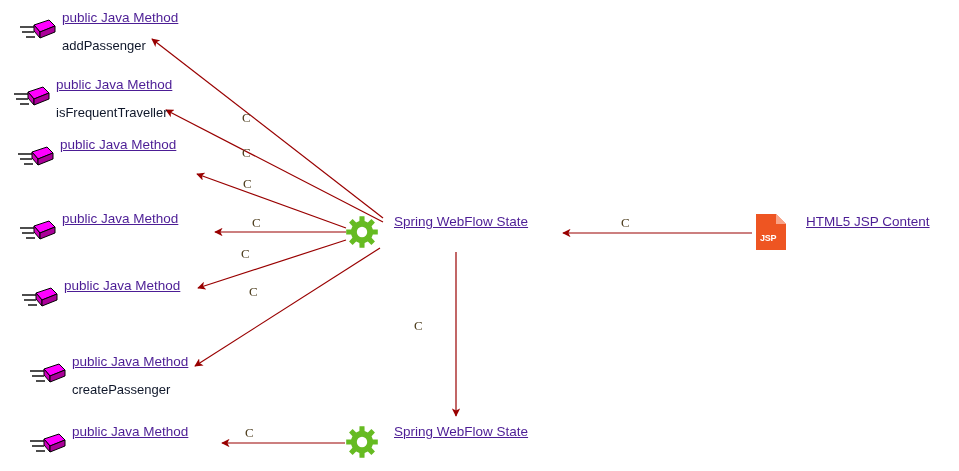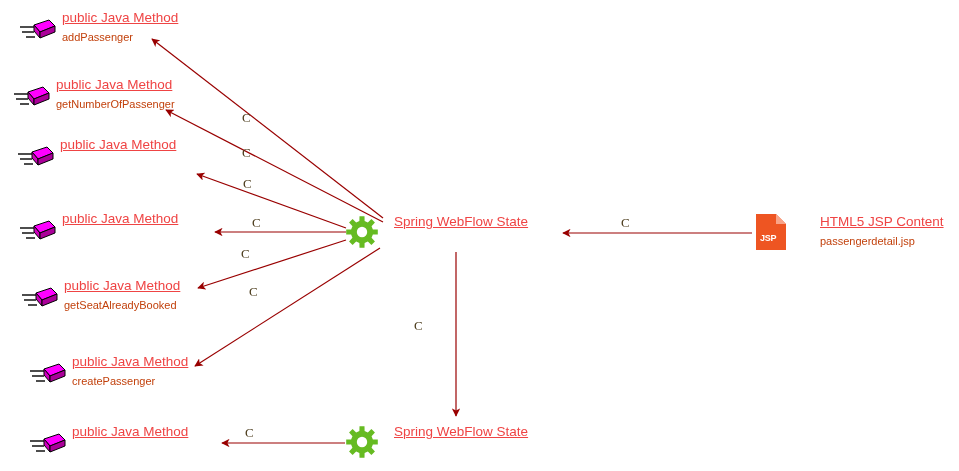--- a/index.html
+++ b/index.html
@@ -37,31 +37,31 @@
   }
   .node-text {
     position: absolute;
     left: 44px;
     top: 0px;
     white-space: nowrap;
   }
   .node-title {
     display: block;
     font-size: 13.5px;
-    color: #ef4444;
+    color: #4c1d95;
     text-decoration: underline;
     line-height: 16px;
     letter-spacing: 0px;
   }
   .node-sub {
     display: block;
-    font-size: 11px;
-    color: #c2410c;
+    font-size: 13px;
+    color: #0f172a;
     line-height: 16px;
-    margin-top: 3px;
+    margin-top: 12px;
   }
   .edge-label {
     position: absolute;
     font-size: 13px;
     color: #4a3a1a;
     font-family: "Liberation Serif", serif;
   }
   .jsp-badge {
     position: absolute;
     font-size: 9px;
@@ -118,21 +118,21 @@
       <path d="M2 11 H16" stroke="#000000" stroke-width="1.4" fill="none"></path>
       <path d="M4 16 H16" stroke="#000000" stroke-width="1.4" fill="none"></path>
       <path d="M8 21 H17" stroke="#000000" stroke-width="1.4" fill="none"></path>
       <path d="M16 9 L31 4 L37 10 L22 16 Z" fill="#ff00ff"></path>
       <path d="M16 9 L22 16 L22 22 L16 15 Z" fill="#cc00bb"></path>
       <path d="M22 16 L37 10 L37 16 L22 22 Z" fill="#aa0099"></path>
     </g>
   </svg></span>
         <span class="node-text">
           <span class="node-title">public Java Method</span>
-          <span class="node-sub">getNumberOfPassenger</span>
+          <span class="node-sub">isFrequentTraveller</span>
         </span>
       </div>
       <div class="node" style="left: 16px; top: 137px;">
         <span class="node-icon" style="top: 6px;"><svg width="40" height="28" viewBox="0 0 40 28" xmlns="http://www.w3.org/2000/svg">
     <g stroke="#000000" stroke-width="1">
       <path d="M2 11 H16" stroke="#000000" stroke-width="1.4" fill="none"></path>
       <path d="M4 16 H16" stroke="#000000" stroke-width="1.4" fill="none"></path>
       <path d="M8 21 H17" stroke="#000000" stroke-width="1.4" fill="none"></path>
       <path d="M16 9 L31 4 L37 10 L22 16 Z" fill="#ff00ff"></path>
       <path d="M16 9 L22 16 L22 22 L16 15 Z" fill="#cc00bb"></path>
@@ -164,21 +164,20 @@
       <path d="M2 11 H16" stroke="#000000" stroke-width="1.4" fill="none"></path>
       <path d="M4 16 H16" stroke="#000000" stroke-width="1.4" fill="none"></path>
       <path d="M8 21 H17" stroke="#000000" stroke-width="1.4" fill="none"></path>
       <path d="M16 9 L31 4 L37 10 L22 16 Z" fill="#ff00ff"></path>
       <path d="M16 9 L22 16 L22 22 L16 15 Z" fill="#cc00bb"></path>
       <path d="M22 16 L37 10 L37 16 L22 22 Z" fill="#aa0099"></path>
     </g>
   </svg></span>
         <span class="node-text">
           <span class="node-title">public Java Method</span>
-          <span class="node-sub">getSeatAlreadyBooked</span>
         </span>
       </div>
       <div class="node" style="left: 28px; top: 354px;">
         <span class="node-icon" style="top: 6px;"><svg width="40" height="28" viewBox="0 0 40 28" xmlns="http://www.w3.org/2000/svg">
     <g stroke="#000000" stroke-width="1">
       <path d="M2 11 H16" stroke="#000000" stroke-width="1.4" fill="none"></path>
       <path d="M4 16 H16" stroke="#000000" stroke-width="1.4" fill="none"></path>
       <path d="M8 21 H17" stroke="#000000" stroke-width="1.4" fill="none"></path>
       <path d="M16 9 L31 4 L37 10 L22 16 Z" fill="#ff00ff"></path>
       <path d="M16 9 L22 16 L22 22 L16 15 Z" fill="#cc00bb"></path>
@@ -221,23 +220,22 @@
   </svg></span>
         <span class="node-text" style="left: 48px;">
           <span class="node-title">Spring WebFlow State</span>
         </span>
       </div>
       <div class="node" style="left: 756px; top: 214px;">
         <span class="node-icon" style="top: 0px;"><svg width="30" height="36" viewBox="0 0 30 36" xmlns="http://www.w3.org/2000/svg">
     <path d="M0 0 H20 L30 10 V36 H0 Z" fill="#ee5522"></path>
     <path d="M20 0 L30 10 H20 Z" fill="#f9a488"></path>
   </svg><span class="jsp-badge" style="left: 4px; top: 19px;">JSP</span></span>
-        <span class="node-text" style="left: 64px;">
+        <span class="node-text" style="left: 50px;">
           <span class="node-title">HTML5 JSP Content</span>
-          <span class="node-sub">passengerdetail.jsp</span>
         </span>
       </div>
     </div>
   <div id="labels-layer">
       <span class="edge-label" style="left: 242px; top: 110px;">C</span>
       <span class="edge-label" style="left: 242px; top: 145px;">C</span>
       <span class="edge-label" style="left: 243px; top: 176px;">C</span>
       <span class="edge-label" style="left: 252px; top: 215px;">C</span>
       <span class="edge-label" style="left: 241px; top: 246px;">C</span>
       <span class="edge-label" style="left: 249px; top: 284px;">C</span>

